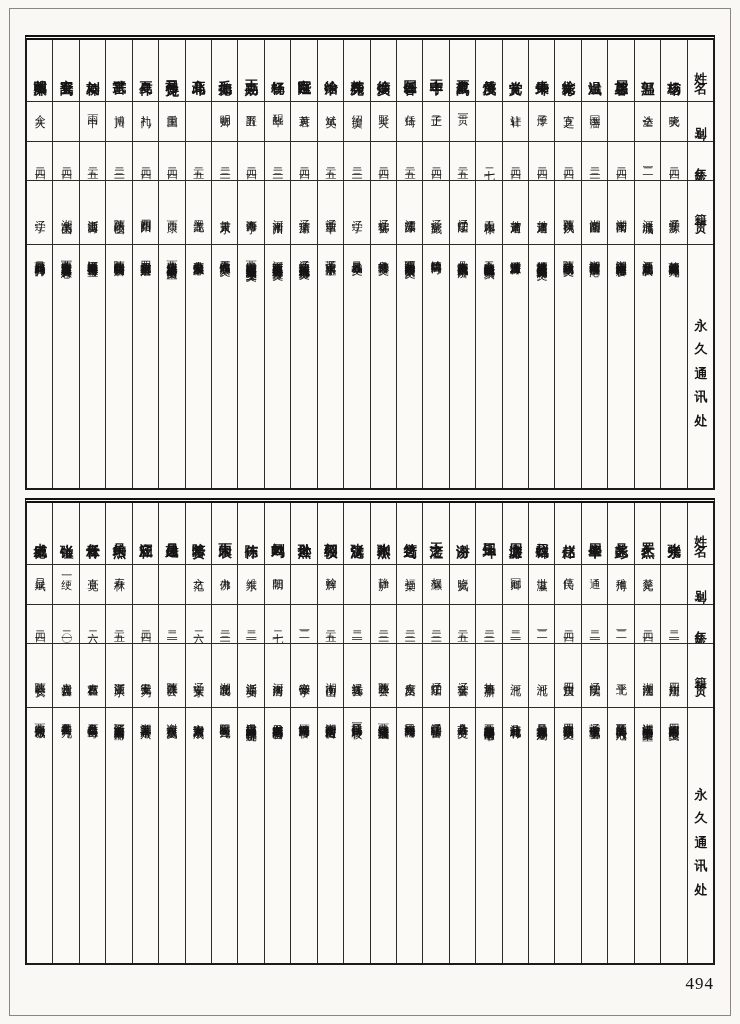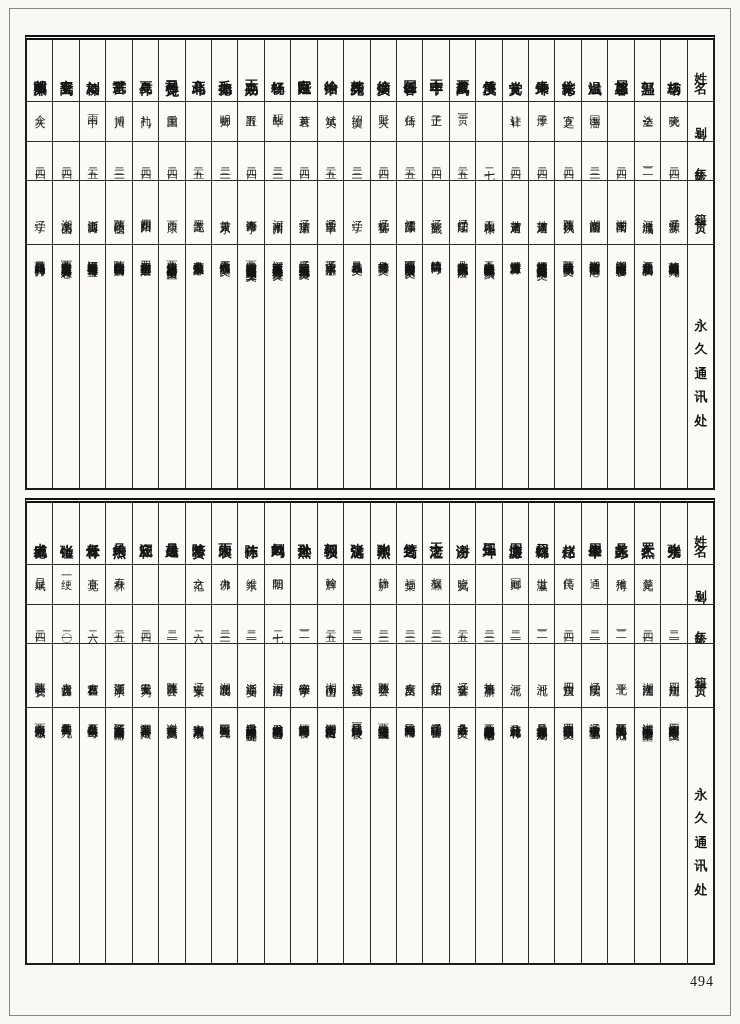--- a/index.html
+++ b/index.html
@@ -64,21 +64,21 @@
   .col.hdr .vtext{font-weight:bold;}
   .col.hdr .c-name .vtext  {font-size:13px;letter-spacing:9px;}
   .col.hdr .c-alias .vtext {font-size:12px;letter-spacing:5px;}
   .col.hdr .c-age .vtext   {font-size:12px;letter-spacing:4px;}
   .col.hdr .c-origin .vtext{font-size:12px;letter-spacing:9px;}
   .col.hdr .c-alias{align-items:center;padding-top:0;}
   .col.hdr .c-addr {align-items:center;padding-top:0;}
   .col.hdr .c-addr .vtext{font-size:13px;letter-spacing:24px;}
   .page-number{
     position:absolute;right:26px;top:974px;
-    font-size:14px;letter-spacing:1px;
+    font-size:17px;letter-spacing:1px;
     font-family:"Liberation Serif", serif;
   }
 </style>
 </head>
 <body>
 
 <div class="page">
   <div class="scan-frame"></div>
 
   <div class="dtable top">

